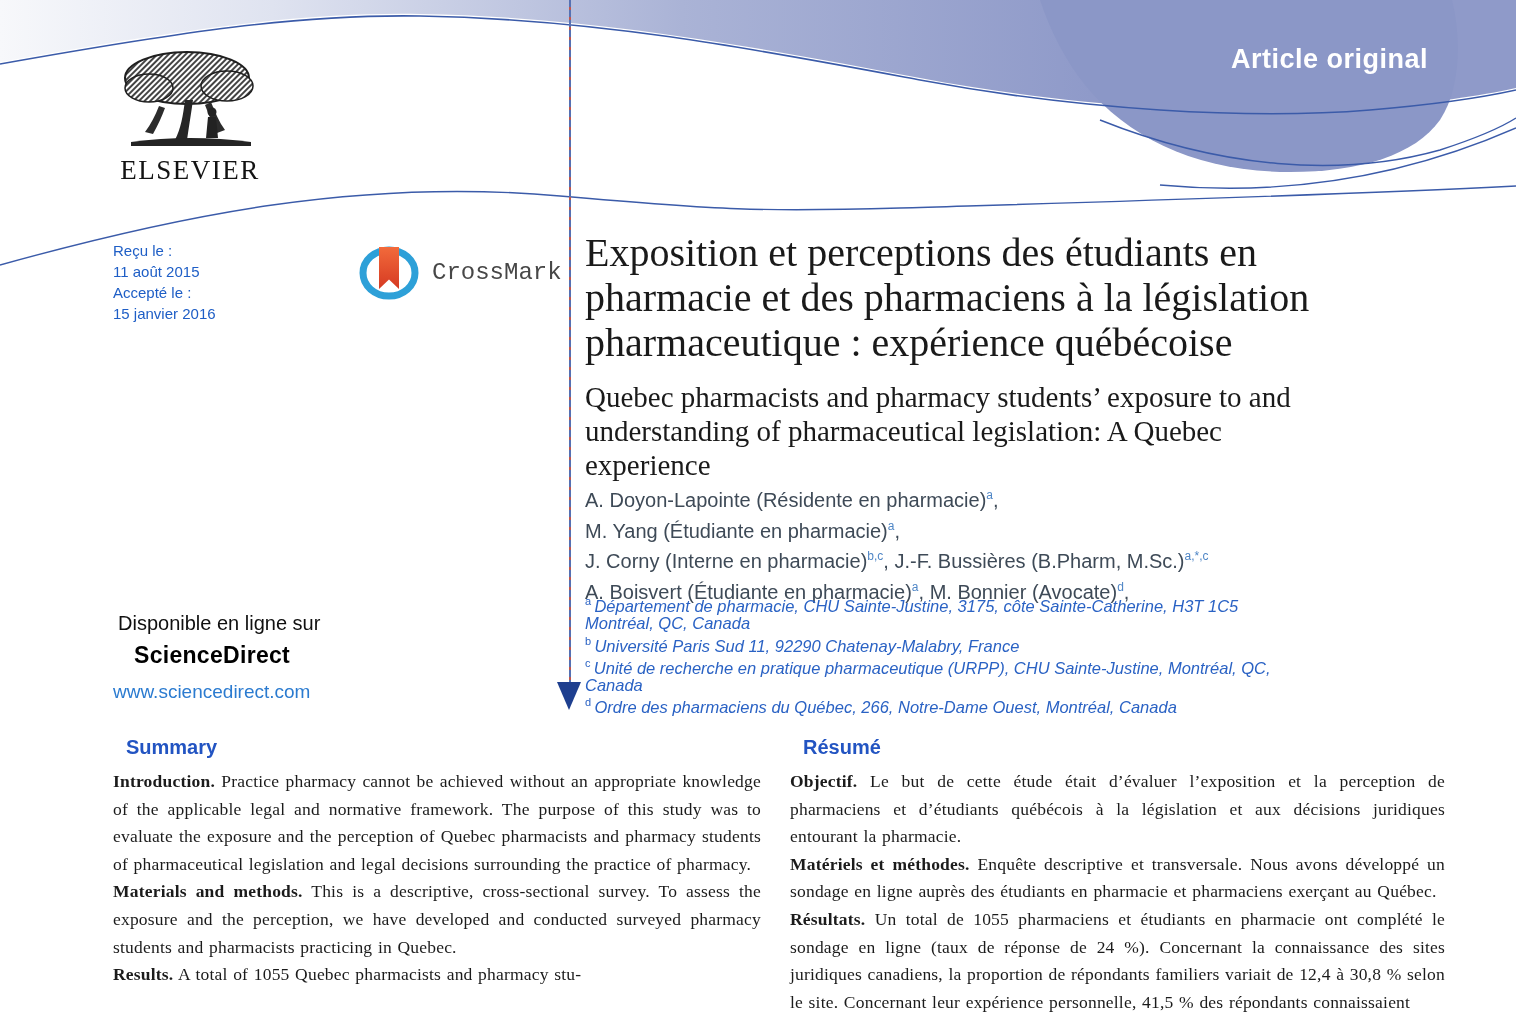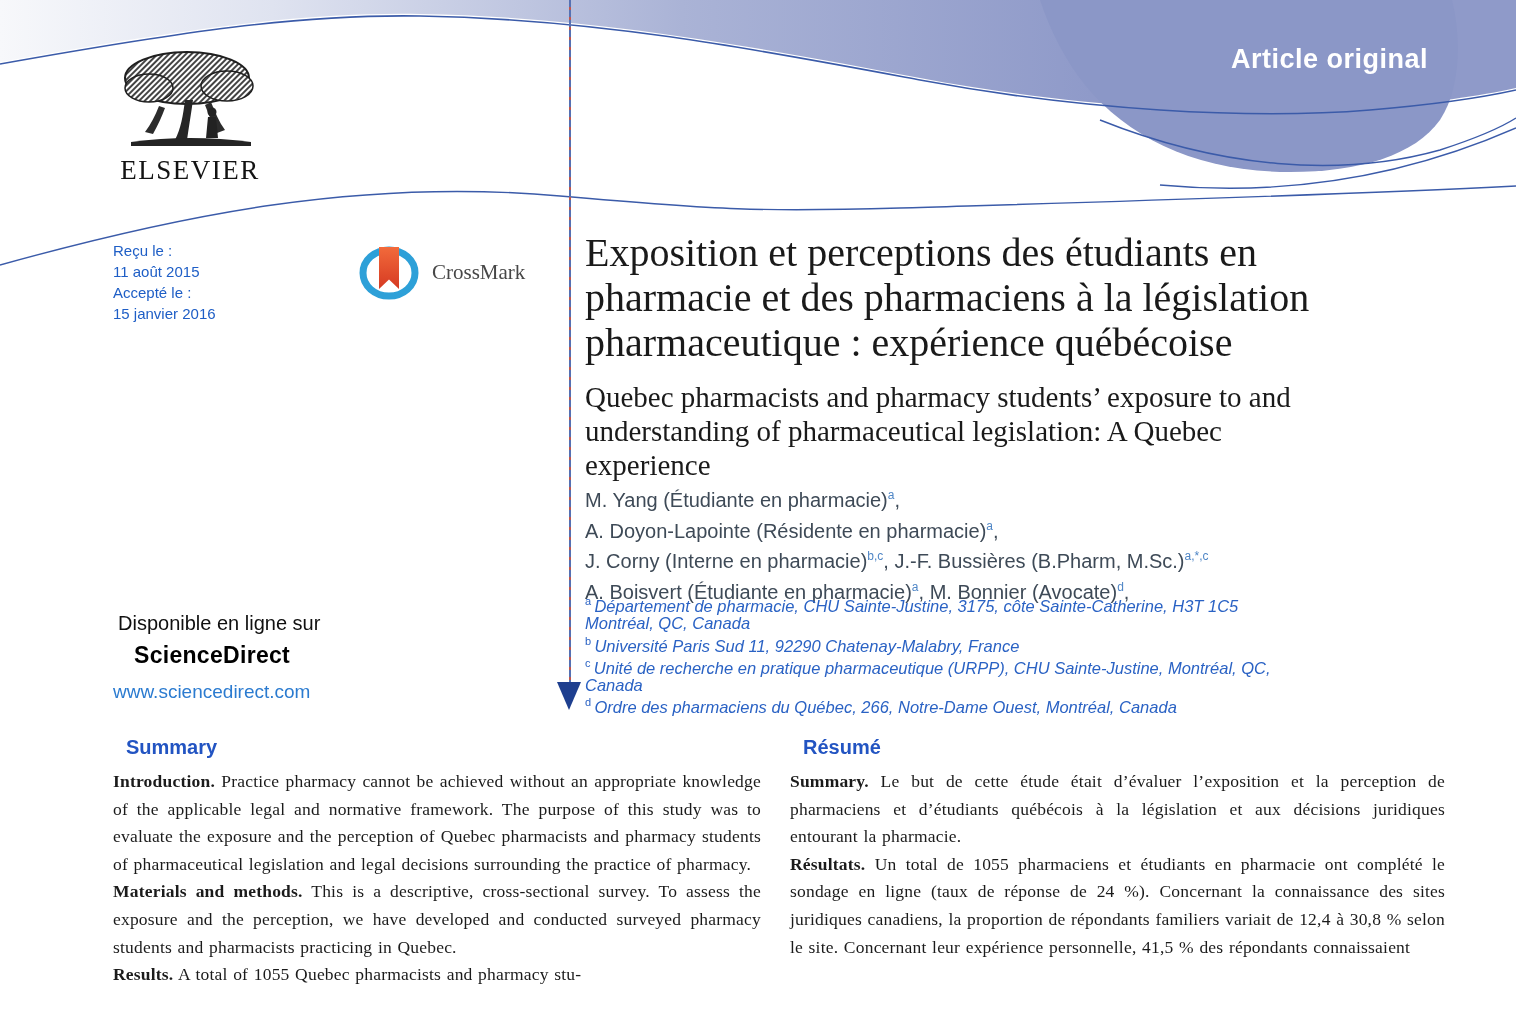--- a/index.html
+++ b/index.html
@@ -19,21 +19,21 @@
 
   
   .elsevier { position:absolute; left:110px; top:50px; width:160px; text-align:center; }
   .elsevier-name { font-family:"Liberation Serif",serif; font-size:27px; color:#131313;
                    letter-spacing:1.5px; margin-top:1px; }
 
   .dates { position:absolute; left:113px; top:240px; color:#1e5ec6; font-weight:normal;
            font-size:15px; line-height:21px; }
 
   .crossmark { position:absolute; left:358px; top:243px; display:flex; align-items:center; gap:10px; }
-  .crossmark-label { font-family:Liberation Serif, serif; font-size:21px; color:#474747; }
+  .crossmark-label { font-family:Liberation Mono, monospace; font-size:24px; color:#474747; }
 
   .avail-line1 { position:absolute; left:118px; top:612px; font-size:20px; color:#101010;text-align:center; }
   .sd-brand   { position:absolute; left:134px; top:642px; font-size:23px; font-weight:bold;
                 color:#000; letter-spacing:.3px; }
   .sd-url     { position:absolute; left:113px; top:681px; font-size:19px; color:#2b7bd0; }
 
   
   .title-fr { position:absolute; left:585px; top:230px; width:880px;
               font-family:"Liberation Serif",serif; font-size:40px; line-height:45px; color:#1a1a1a; }
   .title-en { position:absolute; left:585px; top:380px; width:880px;
@@ -138,22 +138,22 @@
       <div>Exposition et perceptions des étudiants en</div>
       <div>pharmacie et des pharmaciens à la législation</div>
       <div>pharmaceutique : expérience québécoise</div>
     </div>
   <div class="title-en">
       <div>Quebec pharmacists and pharmacy students’ exposure to and</div>
       <div>understanding of pharmaceutical legislation: A Quebec</div>
       <div>experience</div>
     </div>
   <div class="authors">
+      <div>A. Doyon-Lapointe (Résidente en pharmacie)<sup>a</sup>,</div>
       <div>M. Yang (Étudiante en pharmacie)<sup>a</sup>,</div>
-      <div>A. Doyon-Lapointe (Résidente en pharmacie)<sup>a</sup>,</div>
       <div>J. Corny (Interne en pharmacie)<sup>b,c</sup>, J.-F. Bussières (B.Pharm, M.Sc.)<sup>a,*,c</sup></div>
       <div>A. Boisvert (Étudiante en pharmacie)<sup>a</sup>, M. Bonnier (Avocate)<sup>d</sup>,</div>
     </div>
   <div class="affils">
       <div><sup>a</sup> Département de pharmacie, CHU Sainte-Justine, 3175, côte Sainte-Catherine, H3T 1C5 Montréal, QC, Canada</div>
       <div><sup>b</sup> Université Paris Sud 11, 92290 Chatenay-Malabry, France</div>
       <div><sup>c</sup> Unité de recherche en pratique pharmaceutique (URPP), CHU Sainte-Justine, Montréal, QC, Canada</div>
       <div><sup>d</sup> Ordre des pharmaciens du Québec, 266, Notre-Dame Ouest, Montréal, Canada</div>
     </div>
 
@@ -162,18 +162,19 @@
     <div>
         <p><b>Introduction.</b> Practice pharmacy cannot be achieved without an appropriate knowledge of the applicable legal and normative framework. The purpose of this study was to evaluate the exposure and the perception of Quebec pharmacists and pharmacy students of pharmaceutical legislation and legal decisions surrounding the practice of pharmacy.</p>
         <p><b>Materials and methods.</b> This is a descriptive, cross-sectional survey. To assess the exposure and the perception, we have developed and conducted surveyed pharmacy students and pharmacists practicing in Quebec.</p>
         <p><b>Results.</b> A total of 1055 Quebec pharmacists and pharmacy stu-</p>
       </div>
   </div>
 
   <div class="abs-col col-right">
     <h2 class="abs-h">Résumé</h2>
     <div>
-        <p><b>Summary.</b> Le but de cette étude était d’évaluer l’exposition et la perception de pharmaciens et d’étudiants québécois à la législation et aux décisions juridiques entourant la pharmacie.</p>
+        <p><b>Objectif.</b> Le but de cette étude était d’évaluer l’exposition et la perception de pharmaciens et d’étudiants québécois à la législation et aux décisions juridiques entourant la pharmacie.</p>
+        <p><b>Matériels et méthodes.</b> Enquête descriptive et transversale. Nous avons développé un sondage en ligne auprès des étudiants en pharmacie et pharmaciens exerçant au Québec.</p>
         <p><b>Résultats.</b> Un total de 1055 pharmaciens et étudiants en pharmacie ont complété le sondage en ligne (taux de réponse de 24 %). Concernant la connaissance des sites juridiques canadiens, la proportion de répondants familiers variait de 12,4 à 30,8 % selon le site. Concernant leur expérience personnelle, 41,5 % des répondants connaissaient</p>
       </div>
   </div>
 
 </div>
 
 </body></html>

